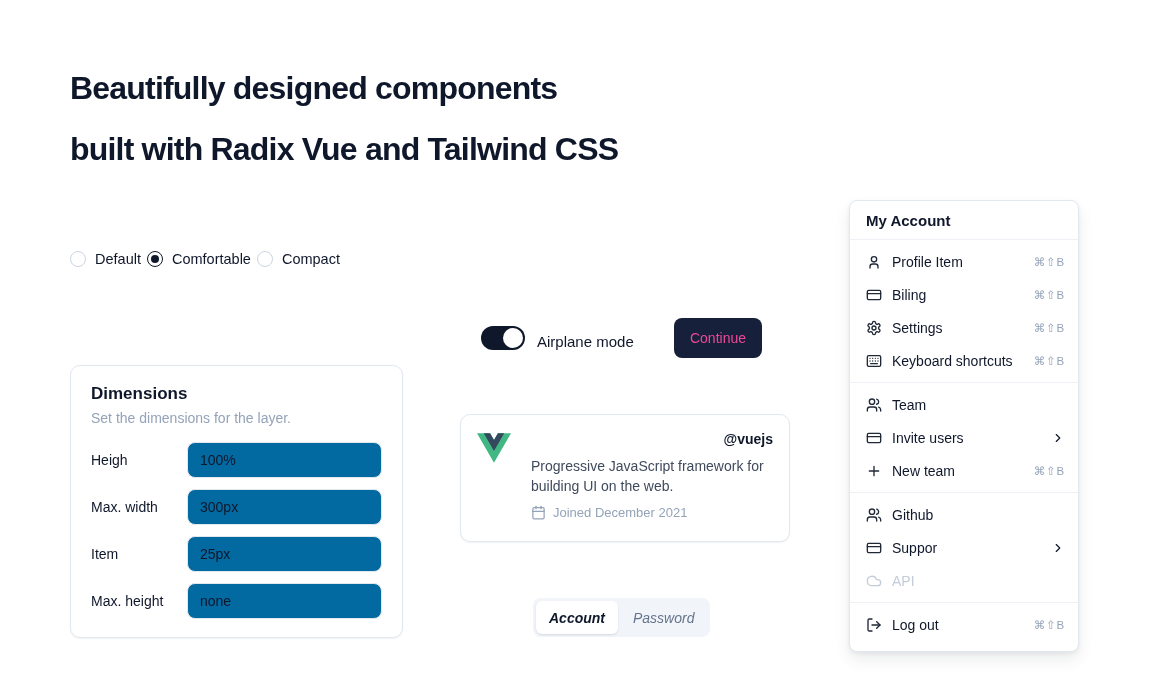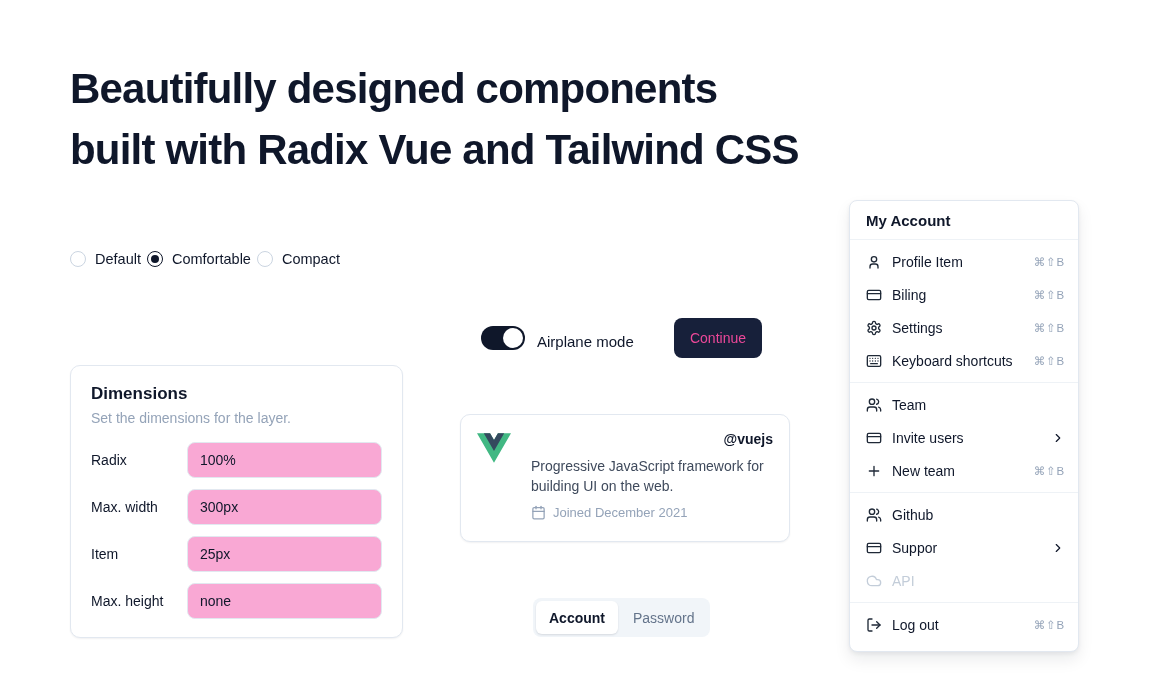--- a/index.html
+++ b/index.html
@@ -1,58 +1,58 @@
 <!DOCTYPE html>
 <html><head>
 <meta charset="utf-8">
 <style>
   * { margin:0; padding:0; box-sizing:border-box; }
   html,body { width:1152px; height:700px; background:#ffffff; font-family:"Liberation Sans", sans-serif; color:#0f172a; }
   .page { position:relative; width:1152px; height:700px; overflow:hidden; background:#fff; }
 
   
-  .heading { position:absolute; left:70px; top:58px; font-size:42px; font-weight:800; line-height:61px; letter-spacing:-0.8px; color:#0f172a; }
+  .heading { position:absolute; left:70px; top:58px; font-size:32px; font-weight:800; line-height:61px; letter-spacing:-0.8px; color:#0f172a; }
 
   
   .radio-group { position:absolute; left:70px; top:249px; display:flex; flex-direction:row; gap:6px; }
   .radio-row { display:flex; align-items:center; gap:9px; height:19px; cursor:pointer; font-size:14.5px; color:#0f172a; }
   .radio { width:16px; height:16px; border-radius:50%; border:1px solid #cbd5e1; background:#fff; position:relative; flex:0 0 auto; }
   .radio-row.selected .radio { border-color:#0f172a; }
   .radio-row.selected .radio::after { content:""; position:absolute; left:3px; top:3px; width:8px; height:8px; border-radius:50%; background:#0f172a; }
 
   
   .card { background:#fff; border:1px solid #e2e8f0; border-radius:10px; box-shadow:0 1px 2px rgba(15,23,42,.06); }
   .dimensions-card { position:absolute; left:70px; top:365px; width:333px; height:273px; padding:18px 20px; }
   .dim-title { font-size:17px; font-weight:700; color:#0f172a; }
   .dim-subtitle { font-size:14px; color:#94a3b8; margin-top:6px; }
   .dim-rows { margin-top:16px; display:flex; flex-direction:column; gap:11px; }
   .dim-row { display:grid; grid-template-columns:96px 1fr; align-items:center; }
   .dim-label { font-size:14px; font-weight:500; color:#0f172a; }
-  .dim-input { width:100%; height:36px; border:1px solid #e2e8f0; border-radius:8px; padding:0 12px; font-size:14px; color:#0f172a; font-family:"Liberation Sans", sans-serif; outline:none; background:#f9a8d4; }
+  .dim-input { width:100%; height:36px; border:1px solid #e2e8f0; border-radius:8px; padding:0 12px; font-size:14px; color:#0f172a; font-family:"Liberation Sans", sans-serif; outline:none; background:#0369a1; }
 
   
   .airplane-row { position:absolute; left:481px; top:326px; display:flex; align-items:flex-end; gap:12px; }
   .switch { width:44px; height:24px; border-radius:12px; background:#0f172a; border:none; position:relative; cursor:pointer; flex:0 0 auto; }
   .switch .knob { position:absolute; top:2px; right:2px; width:20px; height:20px; border-radius:50%; background:#fff; }
   .switch-label { font-size:15px; font-weight:500; color:#0f172a; }
 
   
   .continue-btn { position:absolute; left:674px; top:318px; width:88px; height:40px; background:#17203a; color:#ec4899; border:none; border-radius:8px; font-size:14px; font-weight:500; font-family:"Liberation Sans", sans-serif; cursor:pointer; }
 
   
   .vue-card { position:absolute; left:460px; top:414px; width:330px; height:128px; padding:16px; display:flex; gap:16px; }
   .vue-logo { width:38px; flex:0 0 auto; padding-top:2px; }
   .vue-body { flex:1; }
   .vue-handle { font-size:14px; font-weight:700; color:#0f172a;text-align:right; }
   .vue-desc { margin-top:9px; font-size:14px; line-height:20px; color:#3f4a5c; }
   .vue-joined { margin-top:9px; display:flex; align-items:center; gap:7px; font-size:13px; color:#94a3b8; }
   .vue-joined svg { display:block; }
 
   
-  .tabs { position:absolute; left:533px; top:598px; height:39px; background:#f1f5f9; border-radius:8px; padding:3px; display:inline-flex; align-items:stretch; gap:2px; }
+  .tabs { position:absolute; left:533px; top:598px; height:39px; background:#f1f5f9; border-radius:8px; padding:3px; display:inline-flex; align-items:stretch; gap:2px;font-style:italic; }
   .tab { display:flex; align-items:center; padding:0 13px; border-radius:6px; font-size:14px; cursor:pointer; white-space:nowrap; }
   .tab.active { background:#fff; color:#0f172a; font-weight:600; box-shadow:0 1px 2px rgba(15,23,42,.12); }
   .tab.inactive { color:#64748b; font-weight:500; }
 
   
   .menu { position:absolute; left:849px; top:200px; width:230px; background:#fff; border:1px solid #e2e8f0; border-radius:8px; box-shadow:0 8px 16px rgba(15,23,42,.08), 0 2px 4px rgba(15,23,42,.06); padding-bottom:5px; }
   .menu-header { padding:11px 16px 10px; font-size:15px; font-weight:600; color:#0f172a; }
   .menu-sep { height:1px; background:#eef2f6; }
   .menu-group { padding:5px 0; }
   .menu-item { height:33px; padding:0 13px 0 16px; display:flex; align-items:center; gap:10px; font-size:14px; color:#0f172a; cursor:pointer; }
@@ -87,21 +87,21 @@
       <span class="radio"></span>
       <span>Compact</span>
     </div>
   </div>
 
   <div class="card dimensions-card">
     <div class="dim-title">Dimensions</div>
     <div class="dim-subtitle">Set the dimensions for the layer.</div>
     <div class="dim-rows">
       <div class="dim-row">
-        <span class="dim-label">Radix</span>
+        <span class="dim-label">Heigh</span>
         <input class="dim-input" type="text" value="100%" style="">
       </div>
       <div class="dim-row">
         <span class="dim-label">Max. width</span>
         <input class="dim-input" type="text" value="300px" style="">
       </div>
       <div class="dim-row">
         <span class="dim-label">Item</span>
         <input class="dim-input" type="text" value="25px" style="">
       </div>

